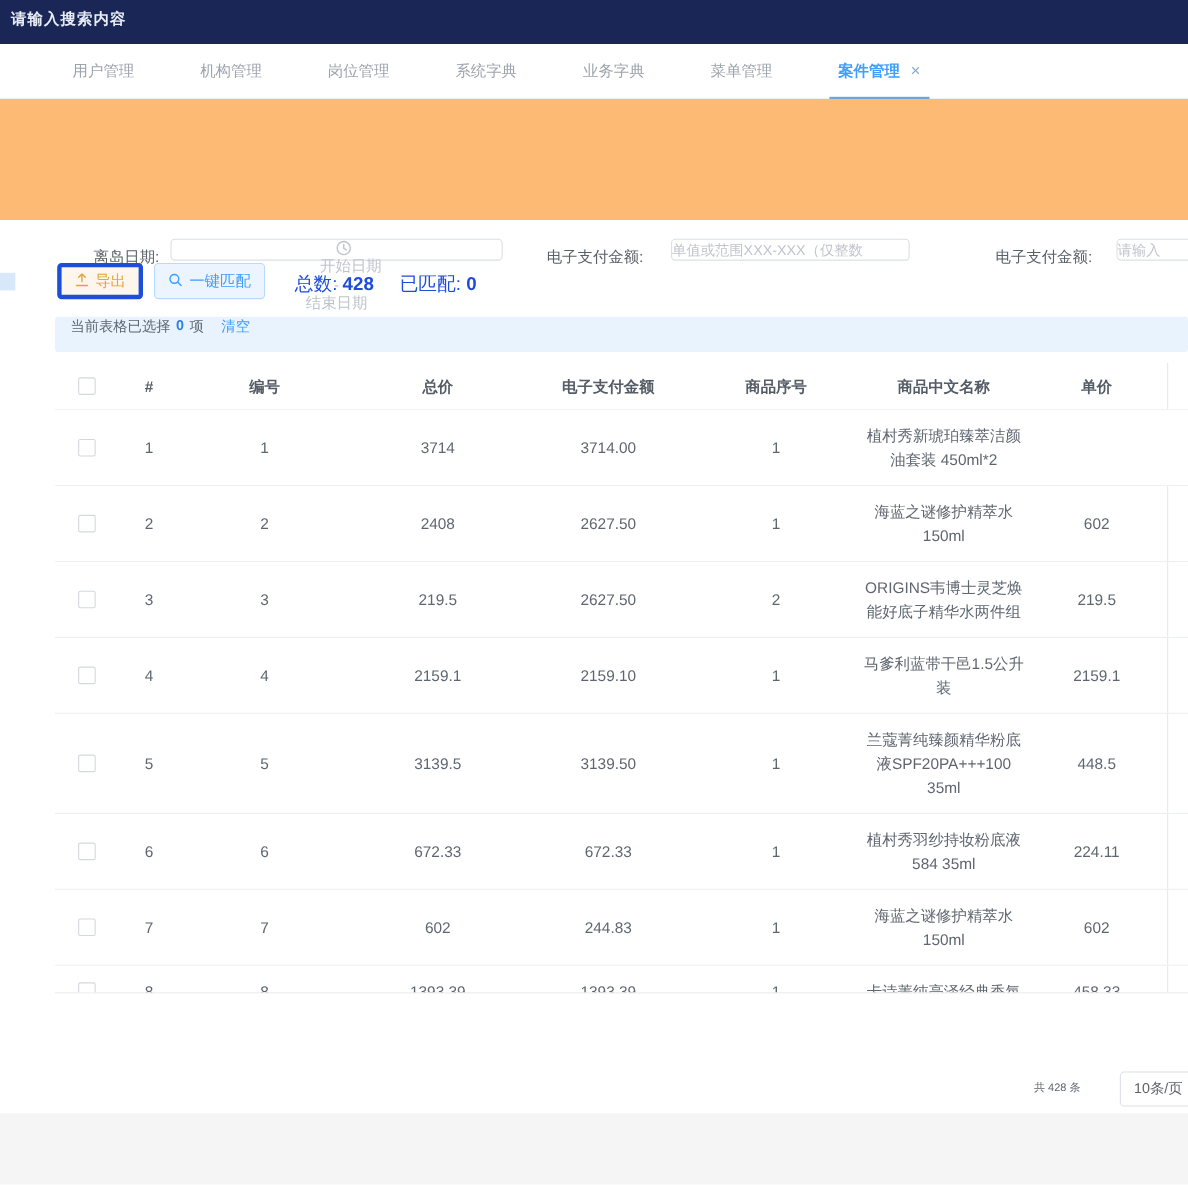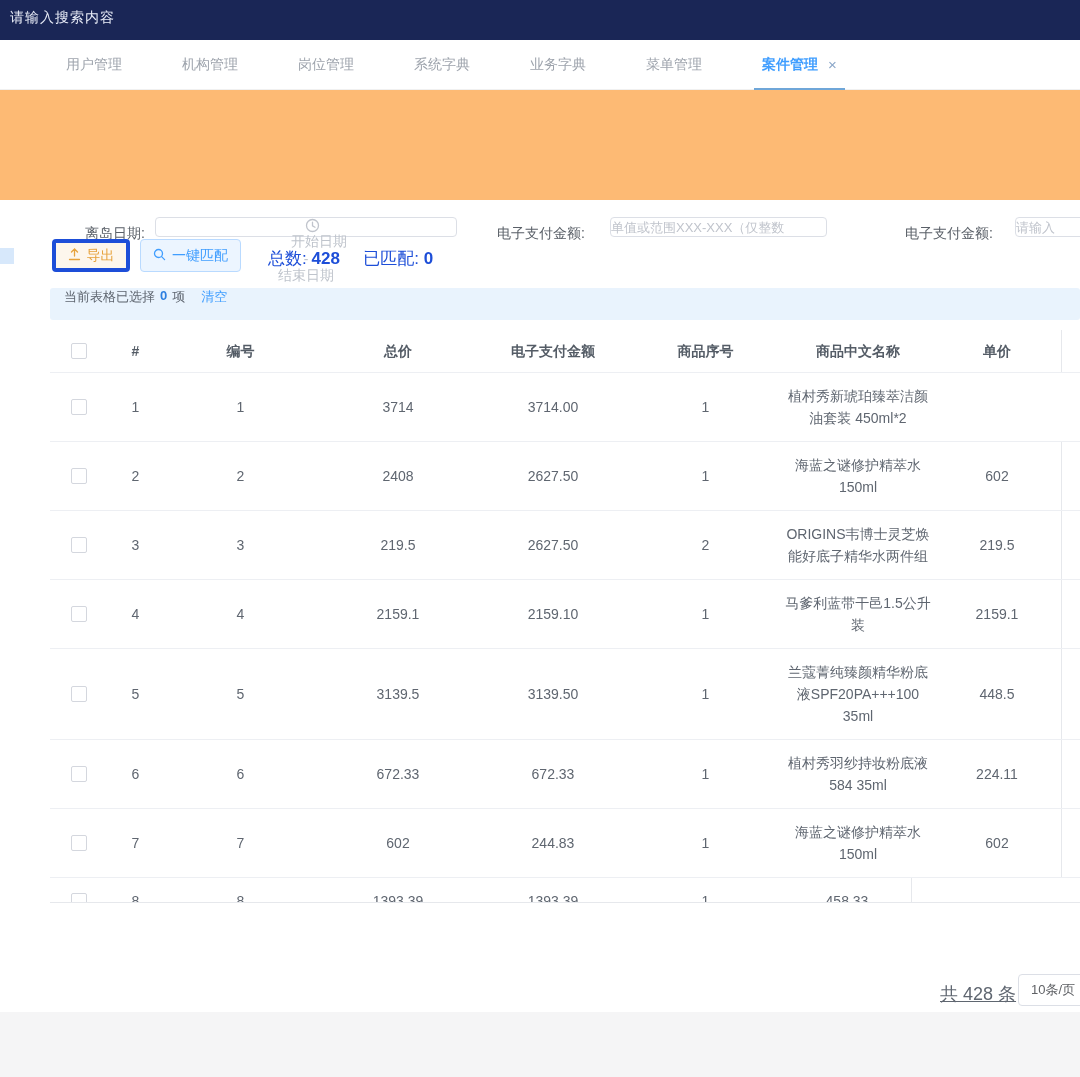--- a/index.html
+++ b/index.html
@@ -4,21 +4,21 @@
 <style>
   html,body{margin:0;padding:0;}
   body{
     width:1080px;height:1077px;position:relative;overflow:hidden;
     background:#ffffff;
     font-family:"Liberation Sans","DejaVu Sans",sans-serif;
     -webkit-font-smoothing:antialiased;
   }
   
   .topbar{position:absolute;left:0;top:0;width:1080px;height:40px;background:#1a2656;}
-  .topbar .search-text{position:absolute;left:10px;top:9px;font-size:14px;font-weight:400;color:#e8ecf7;letter-spacing:1px;}
+  .topbar .search-text{position:absolute;left:10px;top:9px;font-size:14px;font-weight:700;color:#e8ecf7;letter-spacing:1px;}
   
   .tabbar{position:absolute;left:0;top:40px;width:1080px;height:50px;background:#fff;border-bottom:1px solid #f0f0f0;display:flex;align-items:center;padding-left:58px;box-sizing:border-box;}
   .tab{position:relative;height:50px;display:flex;align-items:center;justify-content:center;margin-right:44px;padding:0 8px;font-size:14px;color:#9da3ac;cursor:pointer;white-space:nowrap;}
   .tab.active{color:#409eff;font-weight:600;}
   .tab.active::after{content:"";position:absolute;left:0;right:0;bottom:0;height:2px;background:#6fa6d8;}
   .tab .close-x{margin-left:10px;font-size:15px;color:#8aa6c8;font-weight:400;}
   
   .panel-frag{position:absolute;left:-12px;top:96px;width:42px;height:34px;background:#fff;border:1px solid #dcdcdc;border-radius:4px;box-shadow:0 1px 3px rgba(0,0,0,.05);}
   .blue-frag{position:absolute;left:0;top:248px;width:14px;height:16px;background:#d7e8fb;}
   
@@ -57,21 +57,21 @@
   .c-cb{width:58px;}
   .c-idx{width:55px;}
   .c-code{width:155px;}
   .c-total{width:160px;}
   .c-paid{width:150px;}
   .c-seq{width:155px;}
   .c-name{width:150px;}
   .c-unit{width:129px;border-right:1px solid #e6e8ec;}
   .checkbox{width:14px;height:14px;border:1px solid #d4d7de;border-radius:2px;background:#fff;display:inline-block;}
   
-  .pager-total{position:absolute;left:940px;top:982px;font-size:18px;color:#5f6670;text-decoration:underline;}
+  .pager-total{position:absolute;left:940px;top:982px;font-size:10px;color:#5f6670;}
   .page-size{position:absolute;left:1018px;top:974px;width:100px;height:32px;border:1px solid #dcdfe6;border-radius:4px;background:#fff;display:flex;align-items:center;padding-left:12px;box-sizing:border-box;font-size:13px;color:#606266;}
   .bottom-strip{position:absolute;left:0;top:1012px;width:1080px;height:65px;background:#f5f5f6;}
 </style>
 </head>
 <body>
 
 <div class="topbar">
   <span class="search-text">请输入搜索内容</span>
 </div>
 
@@ -259,20 +259,21 @@
   </div>
       <div class="trow">
     <div class="cell c-cb">
           <span class="checkbox"></span>
         </div>
     <div class="cell c-idx">8</div>
     <div class="cell c-code">8</div>
     <div class="cell c-total">1393.39</div>
     <div class="cell c-paid">1393.39</div>
     <div class="cell c-seq">1</div>
+    <div class="cell c-name">卡诗菁纯亮泽经典香氛</div>
     <div class="cell c-unit">458.33</div>
   </div>
     </div>
 </div>
 
 <div class="pager-total">共 428 条</div>
 <div class="page-size">
   <span>10条/页</span>
 </div>
 

